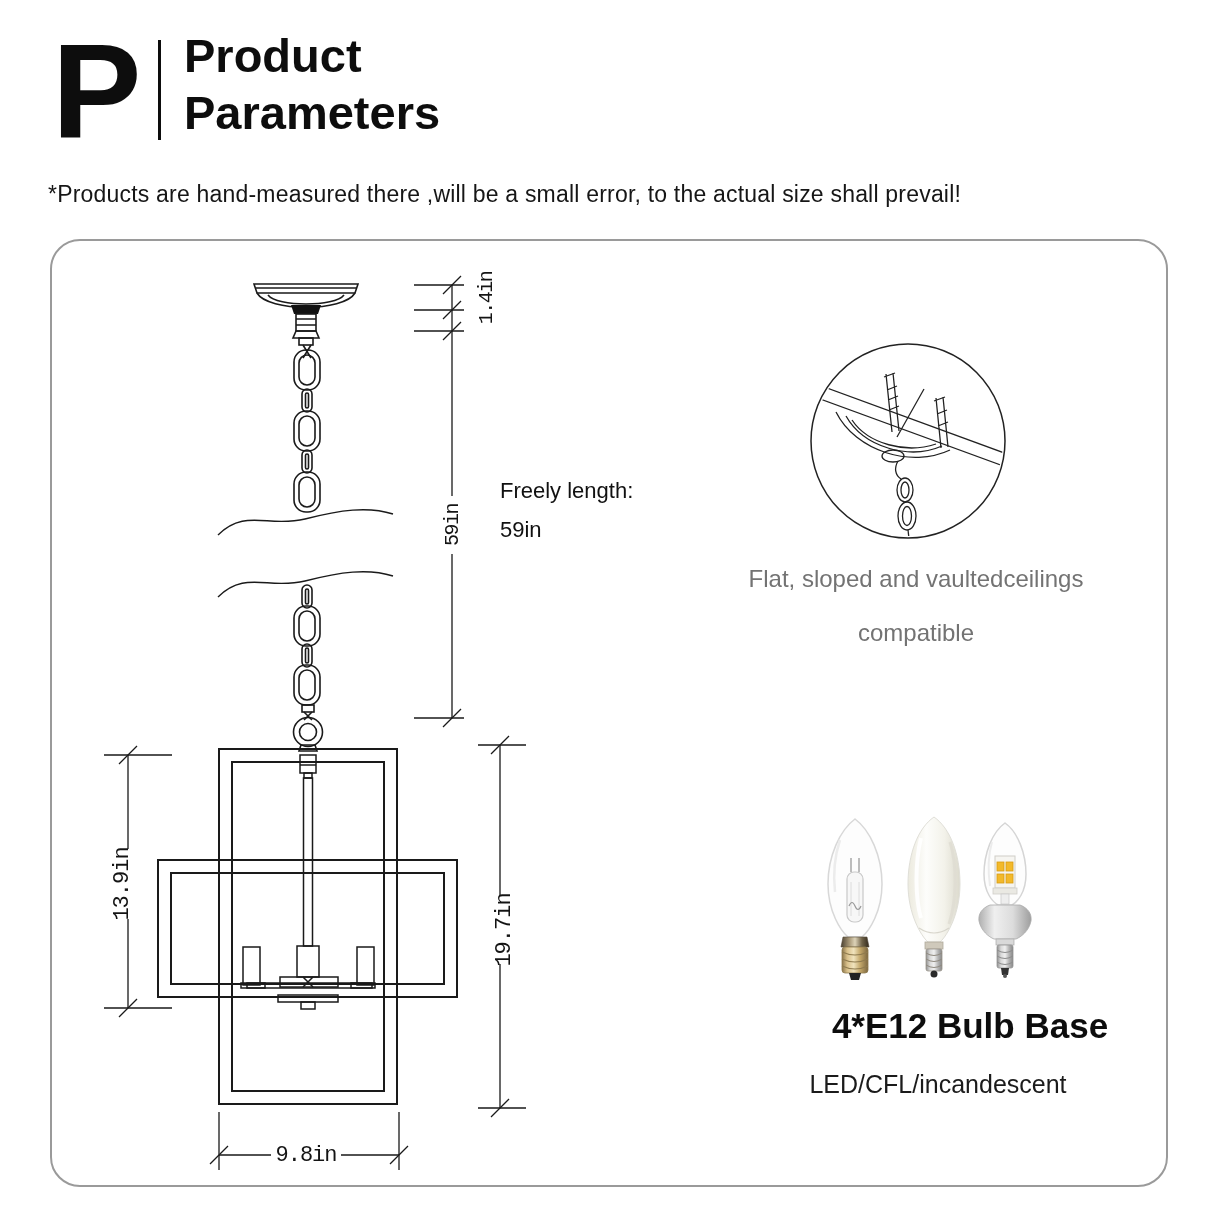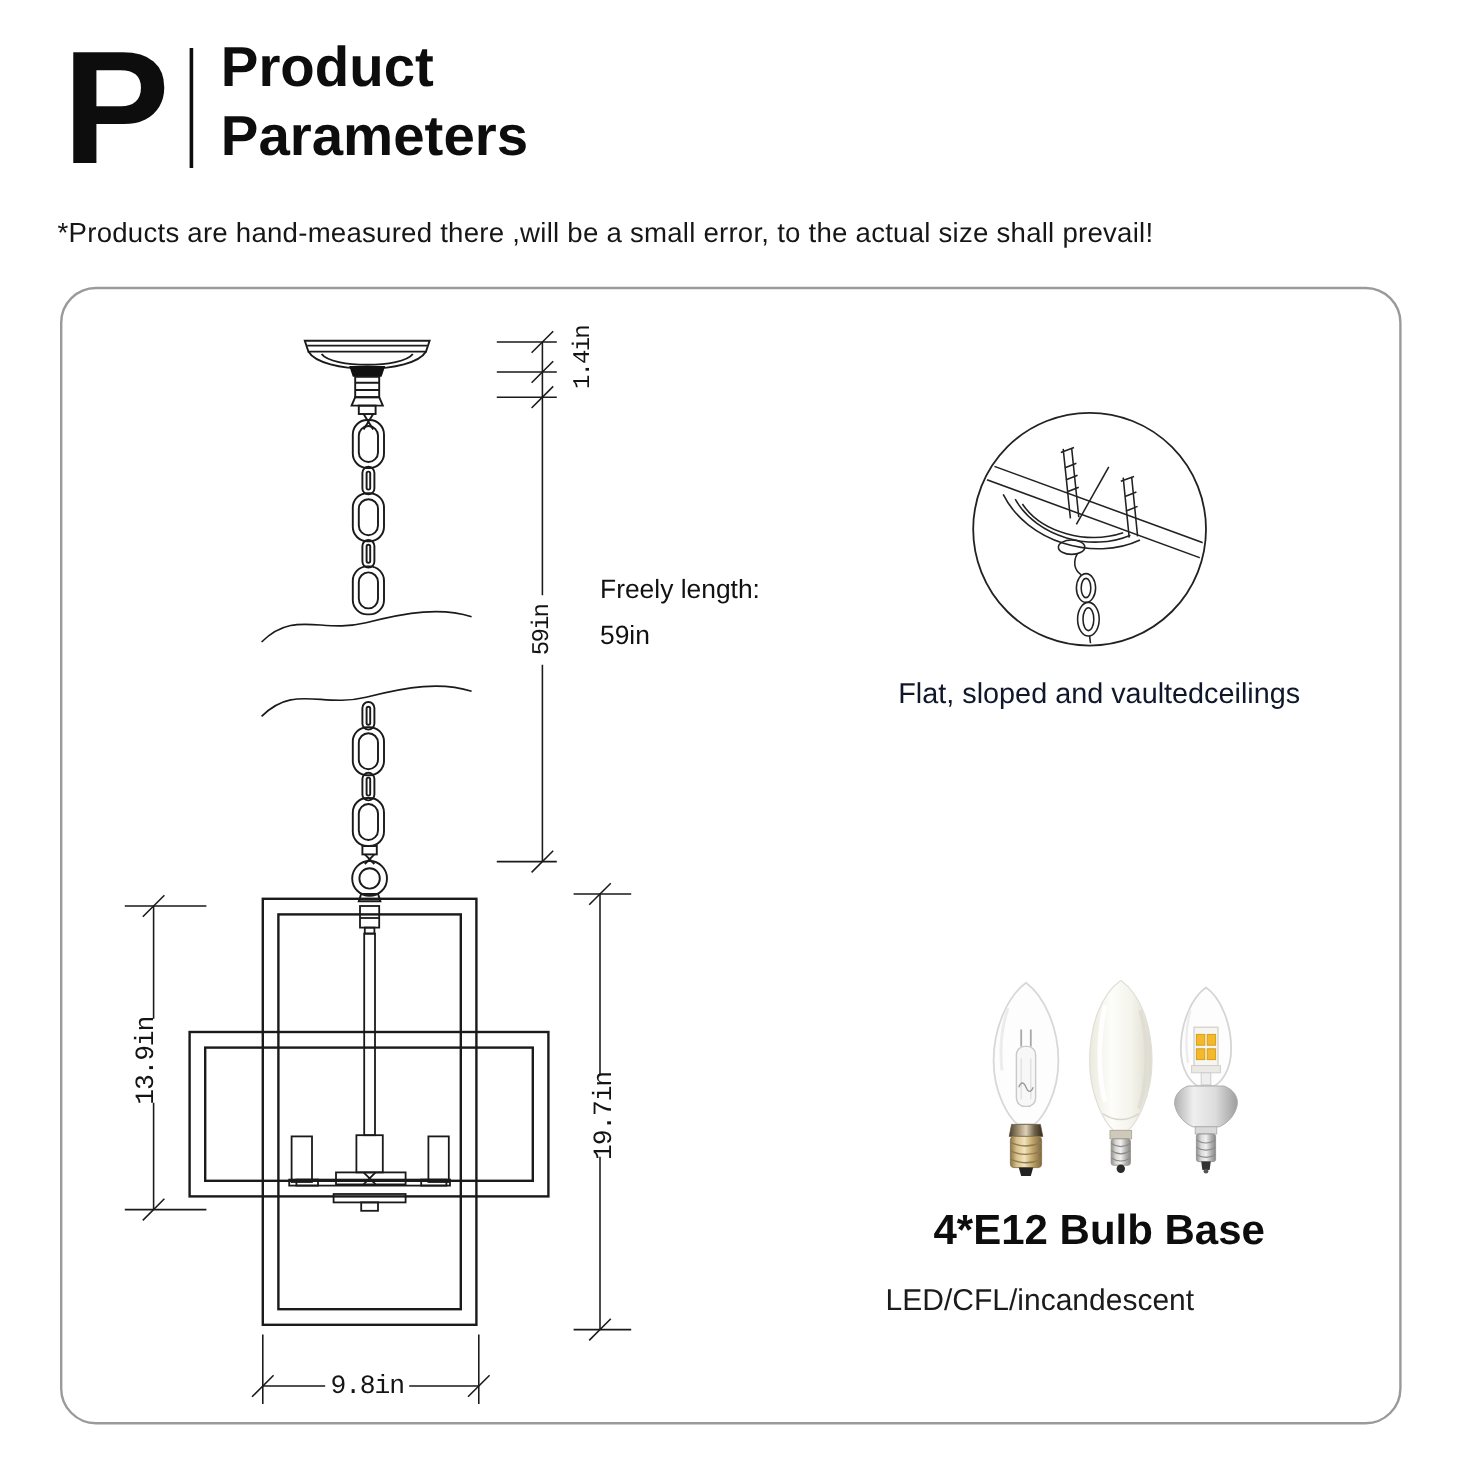--- a/index.html
+++ b/index.html
@@ -9,23 +9,23 @@
   
   .logo{left:52px;top:24px;font-size:134px;font-weight:bold;line-height:1;color:#0d0d0d;}
   .vdivider{left:158px;top:40px;width:3px;height:100px;background:#0d0d0d;}
   .titleblock{left:184px;top:27px;font-size:47px;font-weight:bold;line-height:57px;color:#0d0d0d;}
   .disclaimer{left:48px;top:181px;font-size:23px;color:#161616;letter-spacing:0.2px;}
   
   .panel{left:50px;top:239px;width:1114px;height:944px;border:2px solid #9a9a9a;border-radius:30px;background:#fff;}
   .diagram-svg{left:0;top:0;width:1214px;height:1214px;}
   
   .note-overall{left:500px;top:471px;font-size:22px;line-height:39px;color:#111;}
-  .ceiling-note{left:706px;top:552px;width:420px;text-align:center;font-size:24px;line-height:54px;color:#0f172a;}
-  .bulb-title{left:716px;top:1006px;width:400px;text-align:center;font-size:35px;font-weight:bold;color:#0d0d0d;}
-  .bulb-sub{left:738px;top:1070px;width:400px;text-align:left;font-size:25px;color:#1b1b1b;}
+  .ceiling-note{left:706px;top:552px;width:420px;text-align:center;font-size:24px;line-height:54px;color:#737373;}
+  .bulb-title{left:770px;top:1006px;width:400px;text-align:center;font-size:35px;font-weight:bold;color:#0d0d0d;}
+  .bulb-sub{left:738px;top:1070px;width:400px;text-align:center;font-size:25px;color:#1b1b1b;}
   
   text.dim{font-family:"Liberation Mono",monospace;fill:#141414;font-size:22px;letter-spacing:-1px;}
   text.dimsm{font-family:"Liberation Mono",monospace;fill:#141414;font-size:20px;letter-spacing:-1.5px;}
 </style>
 </head>
 <body>
 
 <div class="page">
 
   <div class="abs logo">P</div>
@@ -265,18 +265,19 @@
     </g>
   </svg>
 
   <div class="abs note-overall">
     <div>Freely length:</div>
     <div>59in</div>
   </div>
 
   <div class="abs ceiling-note">
     <div>Flat, sloped and vaultedceilings</div>
+    <div>compatible</div>
   </div>
 
   <div class="abs bulb-title">4*E12 Bulb Base</div>
   <div class="abs bulb-sub">LED/CFL/incandescent</div>
 
 </div>
 
 </body></html>

